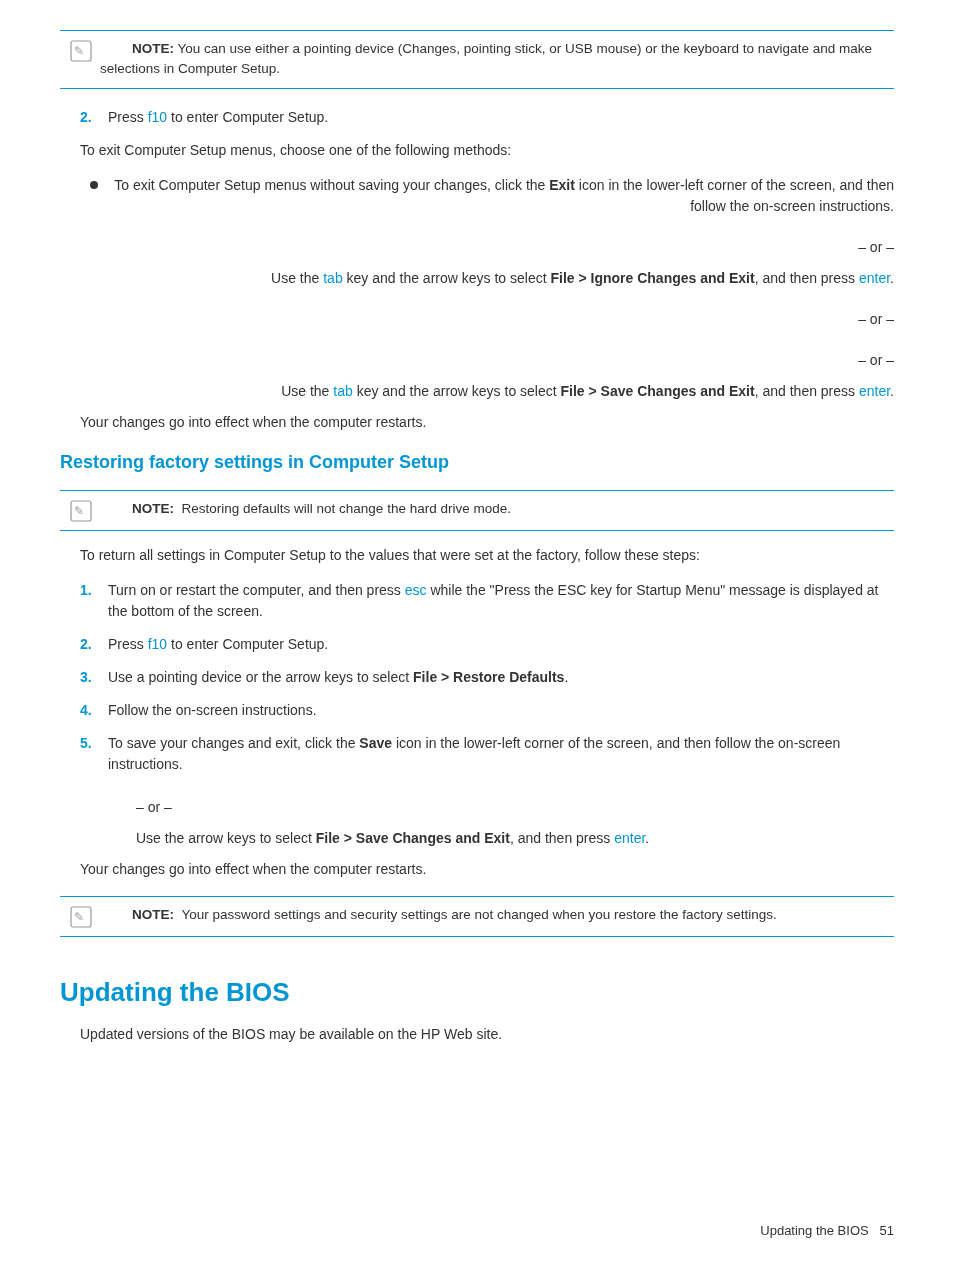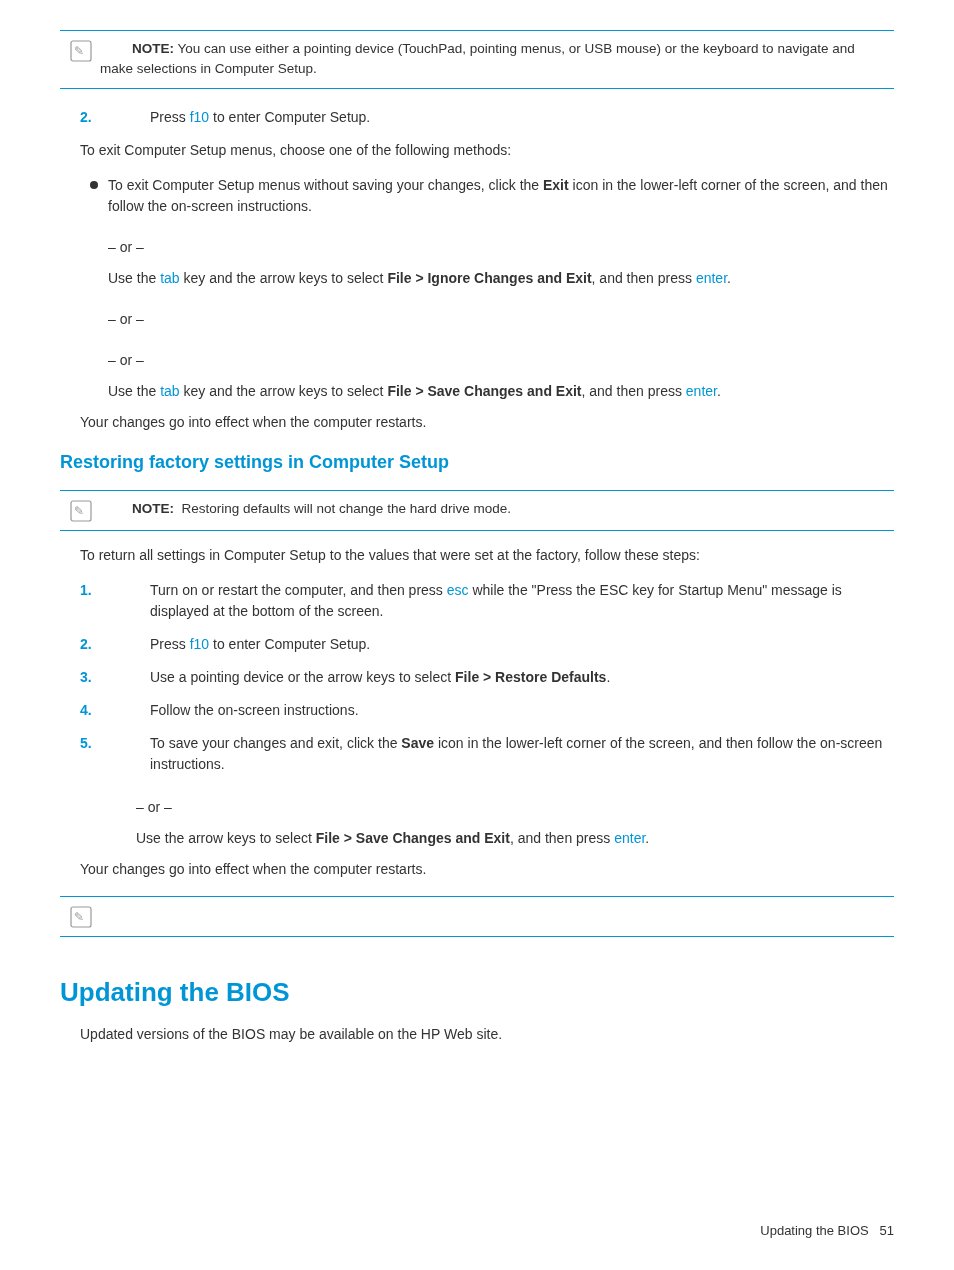--- a/index.html
+++ b/index.html
@@ -59,36 +59,36 @@
       color: #0096d6;
       font-weight: bold;
       min-width: 18px;
       font-size: 14px;
     }
 
     .item-content {
       flex: 1;
       font-size: 14px;
       color: #333;
-      margin-left: 42px;
     }
 
     a, .link {
       color: #0096d6;
       text-decoration: none;
     }
 
     .paragraph {
       margin-bottom: 14px;
       padding-left: 20px;
       font-size: 14px;
     }
 
     .bullet-section {
       padding-left: 30px;
+      text-align: right;
     }
 
     .bullet-item {
       display: flex;
       gap: 10px;
       margin-bottom: 10px;
       align-items: flex-start;
     }
 
     .bullet-dot {
@@ -171,21 +171,21 @@
 </head>
 <body>
 
 <div class="top-note">
   <svg class="note-icon" viewBox="0 0 22 22" xmlns="http://www.w3.org/2000/svg">
     <rect x="1" y="1" width="20" height="20" rx="2" fill="none" stroke="#999" stroke-width="1.2"></rect>
     <text x="4" y="15" font-size="12" fill="#999" font-family="Arial">✎</text>
   </svg>
   <span class="note-text">
     <span class="note-label">NOTE:</span>
-    <span>You can use either a pointing device (TouchPad, pointing menus, or USB mouse) or the keyboard to navigate and make selections in Computer Setup.</span>
+    <span>You can use either a pointing device (Changes, pointing stick, or USB mouse) or the keyboard to navigate and make selections in Computer Setup.</span>
   </span>
 </div>
 
 <div class="numbered-item">
   <span class="num">2.</span>
   <span class="item-content">
     Press <a class="link">f10</a> to enter Computer Setup.
   </span>
 </div>
 
@@ -292,20 +292,24 @@
 
 <div class="paragraph">
   <span>Your changes go into effect when the computer restarts.</span>
 </div>
 
 <div class="restore-note">
   <svg class="note-icon" viewBox="0 0 22 22" xmlns="http://www.w3.org/2000/svg">
     <rect x="1" y="1" width="20" height="20" rx="2" fill="none" stroke="#999" stroke-width="1.2"></rect>
     <text x="4" y="15" font-size="12" fill="#999" font-family="Arial">✎</text>
   </svg>
+  <span class="note-text">
+    <span class="note-label">NOTE:</span>
+    &nbsp;<span>Your password settings and security settings are not changed when you restore the factory settings.</span>
+  </span>
 </div>
 
 <div class="main-heading">Updating the BIOS</div>
 
 <div class="paragraph">Updated versions of the BIOS may be available on the HP Web site.</div>
 
 <div class="page-footer">
   <span>Updating the BIOS</span>&nbsp;&nbsp;&nbsp;<span>51</span>
 </div>
 

